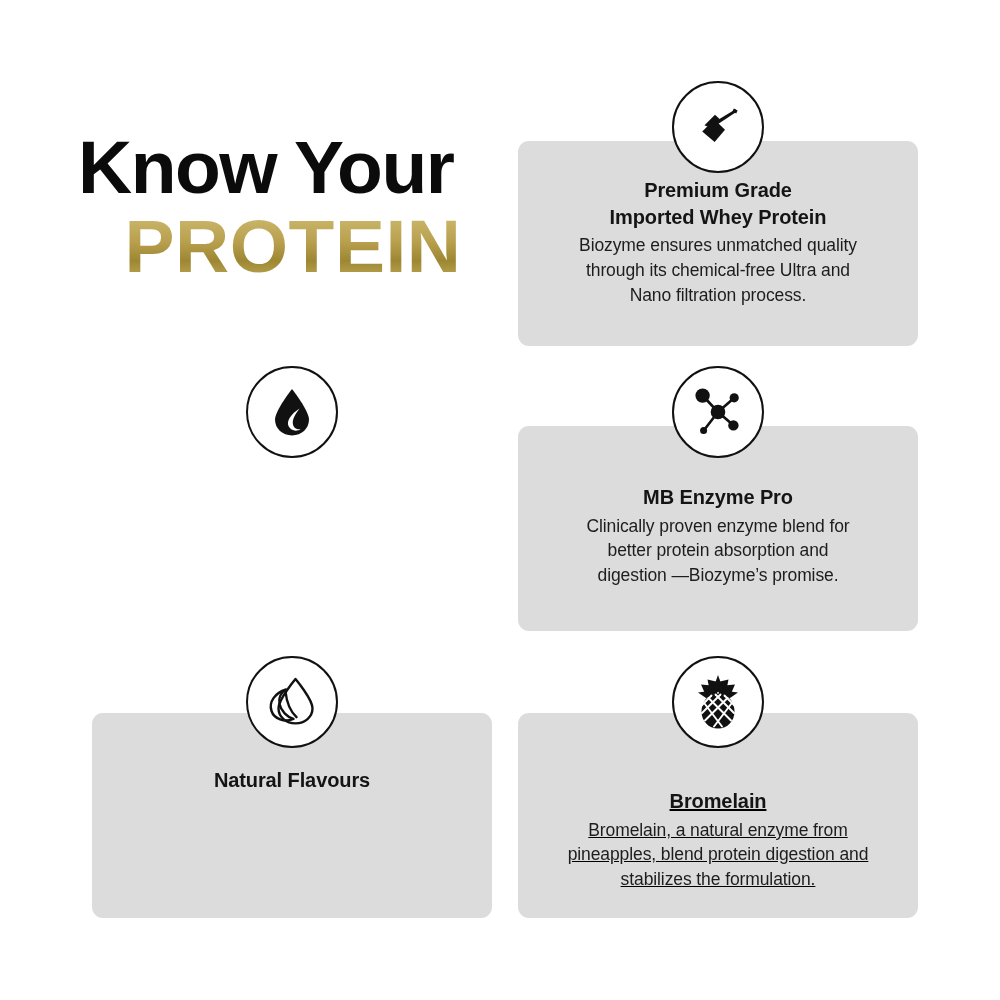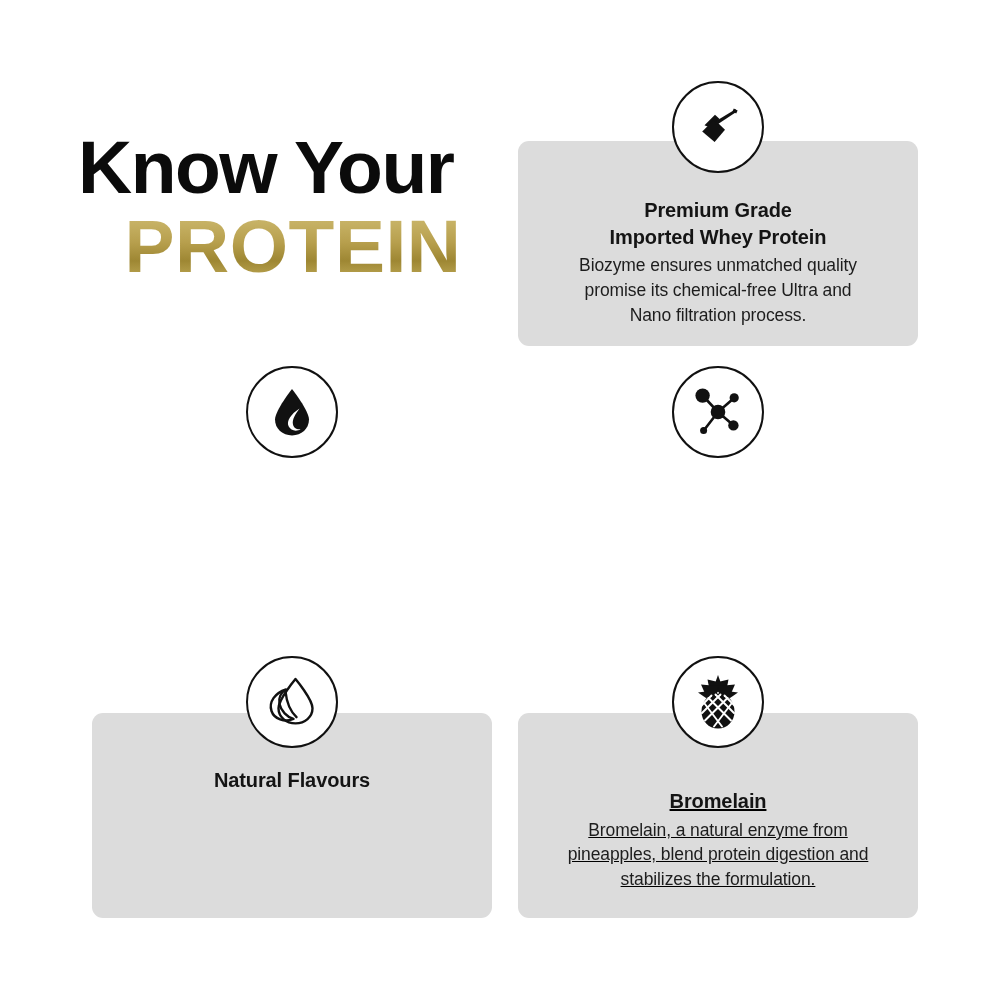--- a/index.html
+++ b/index.html
@@ -68,21 +68,21 @@
     font-weight:normal;
     color:#1d1d1d;
     line-height:1.42;
     letter-spacing:-0.1px;
     margin:0;
     white-space:pre-line;
   }
 
   
   #card-whey   {left:518px;top:141px;width:400px;height:205px;}
-  #card-whey .card-inner{top:56px;}
+  #card-whey .card-inner{top:36px;}
 
   #card-lecithin{left:92px;top:426px;width:400px;height:205px;}
   #card-lecithin .card-inner{top:58px;}
 
   #card-enzyme {left:518px;top:426px;width:400px;height:205px;}
   #card-enzyme .card-inner{top:58px;}
 
   #card-flavours{left:92px;top:713px;width:400px;height:205px;}
   #card-flavours .card-inner{top:54px;}
 
@@ -114,21 +114,21 @@
   <div class="title-block">
     <div class="title-line1">Know Your</div>
     <div class="title-line2">PROTEIN</div>
   </div>
 
   <div class="card" id="card-whey">
     <div class="card-inner">
       <p class="card-title">Premium Grade
 Imported Whey Protein</p>
       <p class="card-desc">Biozyme ensures unmatched quality
-promise its chemical-free Ultra and
+through its chemical-free Ultra and
 Nano filtration process.</p>
     </div>
   </div>
   <div class="icon-badge" id="icon-whey">
     <svg width="52" height="52" viewBox="0 0 52 52" aria-hidden="true">
       <g fill="#111111">
         <path d="M12.5 24.2 L23.0 13.8 L27.6 18.0 L19.0 26.9 Z"></path>
         <path d="M10.2 30.6 L22.4 18.6 L33.0 28.8 L22.6 41.0 Z"></path>
         <path d="M22.5 21.0 L43.5 8.2 L45.0 10.6 L24.6 23.9 Z"></path>
         <path d="M41.8 7.6 L45.6 9.4 L44.2 12.4 L40.6 10.2 Z"></path>
@@ -136,20 +136,28 @@
     </svg>
   </div>
 
   <div class="icon-badge" id="icon-lecithin">
     <svg width="48" height="52" viewBox="0 0 48 52" aria-hidden="true">
       <path d="M24 3 C24 3 7 24.5 7 33.6 C7 42.9 14.6 49.5 24 49.5 C33.4 49.5 41 42.9 41 33.6 C41 24.5 24 3 24 3 Z" fill="#111111"></path>
       <path d="M31.5 22.5 C27.2 28.5 24.2 33.3 24.9 38.0 C25.5 41.9 28.8 43.8 32.6 43.2 C28.4 45.9 22.6 44.7 20.6 40.3 C18.2 35.1 23.0 28.0 31.5 22.5 Z" fill="#ffffff"></path>
     </svg>
   </div>
 
+  <div class="card" id="card-enzyme">
+    <div class="card-inner">
+      <p class="card-title">MB Enzyme Pro</p>
+      <p class="card-desc">Clinically proven enzyme blend for
+better protein absorption and
+digestion —Biozyme’s promise.</p>
+    </div>
+  </div>
   <div class="icon-badge" id="icon-enzyme">
     <svg width="60" height="60" viewBox="0 0 60 60" aria-hidden="true">
       <g stroke="#111111" stroke-width="2.6" stroke-linecap="round">
         <line x1="30" y1="30" x2="15.5" y2="14.5"></line>
         <line x1="30" y1="30" x2="45.5" y2="16.5"></line>
         <line x1="30" y1="30" x2="44.5" y2="42.5"></line>
         <line x1="30" y1="30" x2="16.5" y2="47.5"></line>
       </g>
       <g fill="#111111">
         <circle cx="30" cy="30" r="7.3"></circle>

